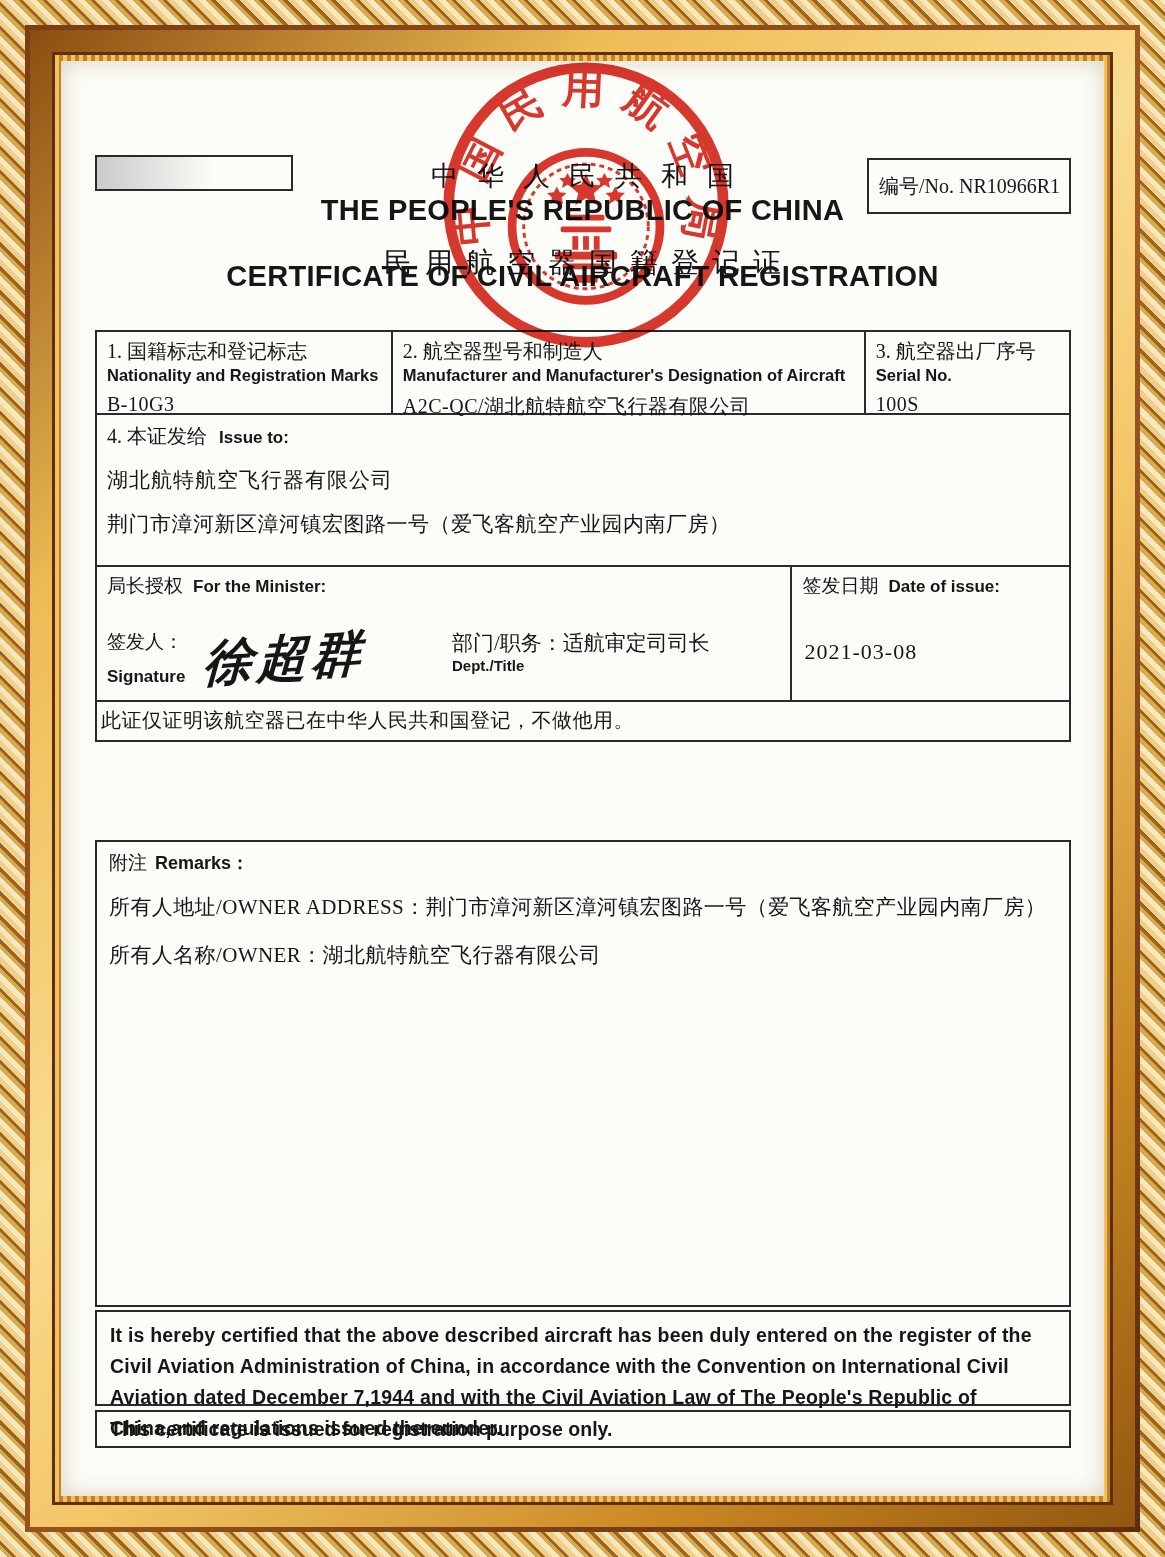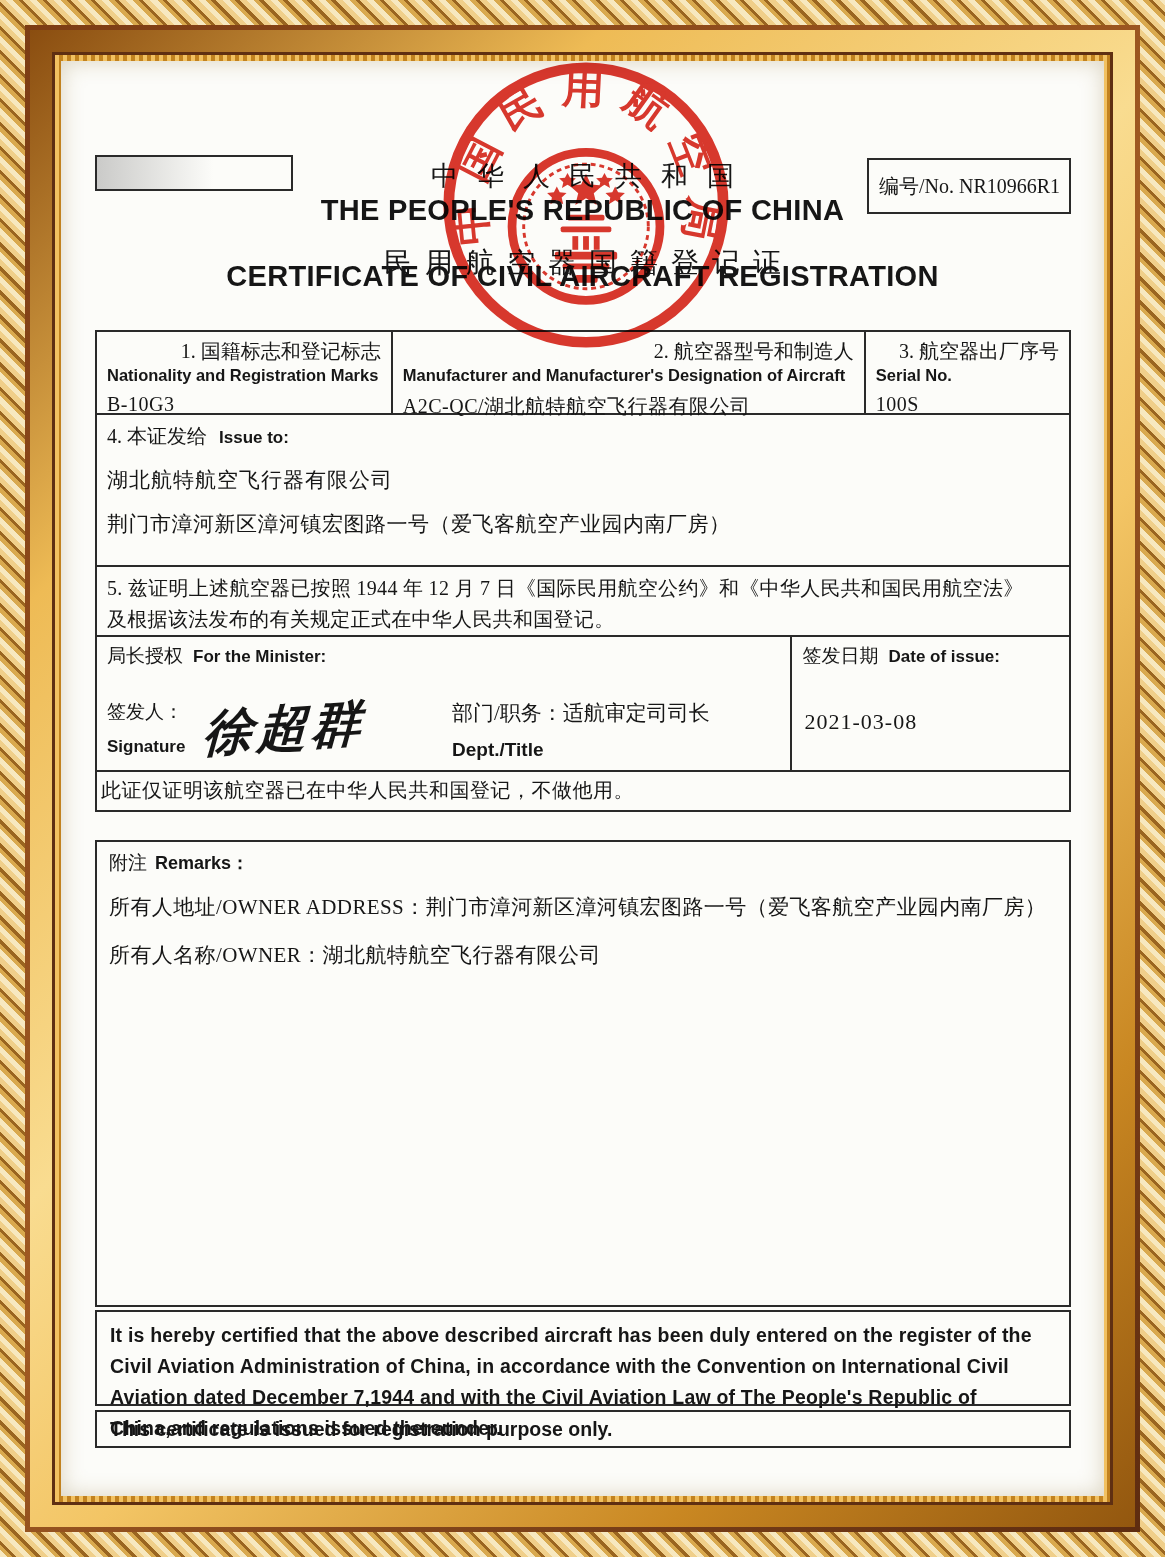--- a/index.html
+++ b/index.html
@@ -46,21 +46,21 @@
   
   .seal{left:379px;top:-2px;width:292px;height:292px;
     mix-blend-mode:multiply;opacity:.93;pointer-events:none;z-index:5;}
 
   
   .main-table{left:34px;top:269px;width:976px;border:2px solid #2a2a2a;box-sizing:border-box;}
   .trow{display:flex;border-top:2px solid #2a2a2a;box-sizing:border-box;}
   .trow:first-child{border-top:none;}
   .tcell{box-sizing:border-box;border-left:2px solid #2a2a2a;padding:6px 10px;}
   .tcell:first-child{border-left:none;}
-  .lbl-cn{font-size:20px;text-align:right;}
+  .lbl-cn{font-size:20px;}
   .lbl-en{font-size:16.5px;line-height:21px;}
   .rowA{height:81px;}
   .rowB{height:152px;}
   .rowC{height:70px;}
   .rowD{height:135px;}
   .rowE{height:40px;}
   .cA1{width:295px;}.cA2{width:475px;}.cA3{width:206px;}
   .cD1{width:686px;position:relative;}.cD2{width:290px;position:relative;margin-left:36px;}
   .issueto-line{font-size:20px;margin-top:2px;}
   .issueto-line .enb{font-size:17px;margin-left:12px;}
@@ -69,21 +69,21 @@
   .sec5{font-size:20px;line-height:31px;letter-spacing:.3px;}
   .minister-top{font-size:19px;}
   .minister-top .enb{font-size:17px;margin-left:10px;}
   .sig-block{position:absolute;left:10px;top:62px;display:flex;align-items:flex-start;}
   .sig-lbl .cn{font-size:19px;display:block;}
   .sig-lbl .enb{font-size:17px;display:block;margin-top:12px;}
   .signature{font-size:50px;font-style:italic;font-weight:600;letter-spacing:4px;
     transform:rotate(-4deg) skewX(-6deg);margin:-4px 0 0 18px;white-space:nowrap;}
   .dept-block{position:absolute;left:355px;top:62px;}
   .dept-line{font-size:21px;}
-  .dept-en{font-size:19px;margin-top:12px;}
+  .dept-en{font-size:15px;}
   .date-val{position:absolute;left:12px;top:72px;font-size:22px;letter-spacing:1px;}
   .noteE{font-size:20px;line-height:36px;letter-spacing:.5px;padding-left:4px;}
 
   
   .remarks-box{left:34px;top:779px;width:976px;height:467px;padding:8px 12px;}
   .remarks-lbl{font-size:19px;}
   .remarks-lbl .enb{font-size:18px;margin-left:8px;}
   .remark-line{font-size:21px;margin-top:15px;line-height:33px;letter-spacing:.4px;}
 
   
@@ -138,26 +138,20 @@
     <div class="trow rowB">
       <div class="tcell" style="width:100%">
         <div class="issueto-line">
           <span class="cn">4. 本证发给</span><span class="enb">Issue to:</span>
         </div>
         <div class="recipient cn">湖北航特航空飞行器有限公司</div>
         <div class="address cn">荆门市漳河新区漳河镇宏图路一号（爱飞客航空产业园内南厂房）</div>
       </div>
     </div>
 
-    <div class="trow rowC">
-      <div class="tcell" style="width:100%">
-        <div class="sec5 cn">5. 兹证明上述航空器已按照 1944 年 12 月 7 日《国际民用航空公约》和《中华人民共和国民用航空法》</div>
-        <div class="sec5 cn">及根据该法发布的有关规定正式在中华人民共和国登记。</div>
-      </div>
-    </div>
 
     <div class="trow rowD">
       <div class="tcell cD1">
         <div class="minister-top">
           <span class="cn">局长授权</span><span class="enb">For the Minister:</span>
         </div>
         <div class="sig-block">
           <div class="sig-lbl">
             <span class="cn">签发人：</span>
             <span class="enb">Signature</span>

